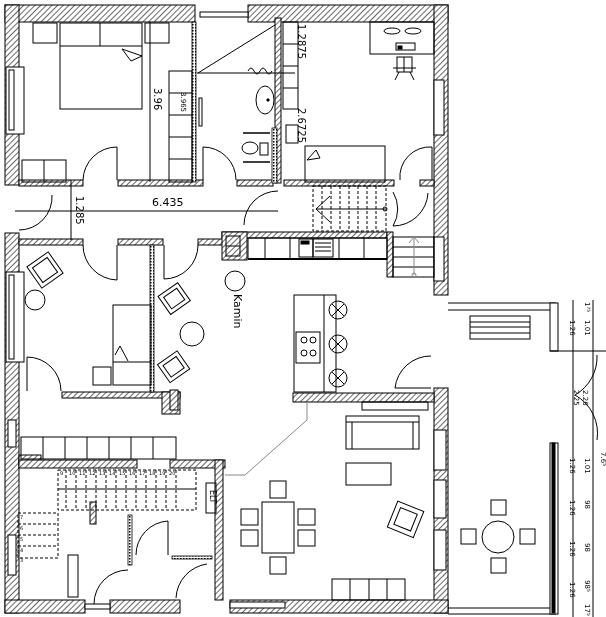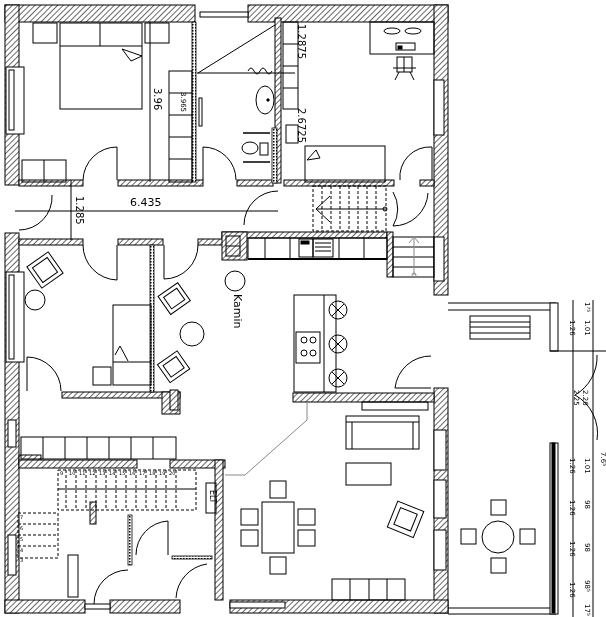--- a/index.html
+++ b/index.html
@@ -1,20 +1,20 @@
 <!DOCTYPE html>
 <html><head>
 <meta charset="utf-8">
 <style>
   html, body { margin: 0; padding: 0; background: #ffffff; }
   body { width: 606px; height: 617px; overflow: hidden; position: relative; font-family: "DejaVu Sans", sans-serif; }
   #plan { position: absolute; left: 0; top: 0; width: 606px; height: 617px; }
   .lbl { position: absolute; font-family: "DejaVu Sans", sans-serif; color: #000; white-space: nowrap; line-height: 1; }
   .rot90 { transform-origin: left top; transform: rotate(90deg); }
-  .dim-h { font-size: 11px; }
+  .dim-h { font-size: 11px; margin-left: 22px; }
   .dim-v { font-size: 10px; }
   .dim-s { font-size: 7px; }
   .room-label { font-size: 11px; }
 </style>
 </head>
 <body>
 
 <svg id="plan" viewBox="0 0 606 617" xmlns="http://www.w3.org/2000/svg">
   <defs>
     <pattern id="hatch" width="4" height="4" patternUnits="userSpaceOnUse" patternTransform="rotate(45)">

